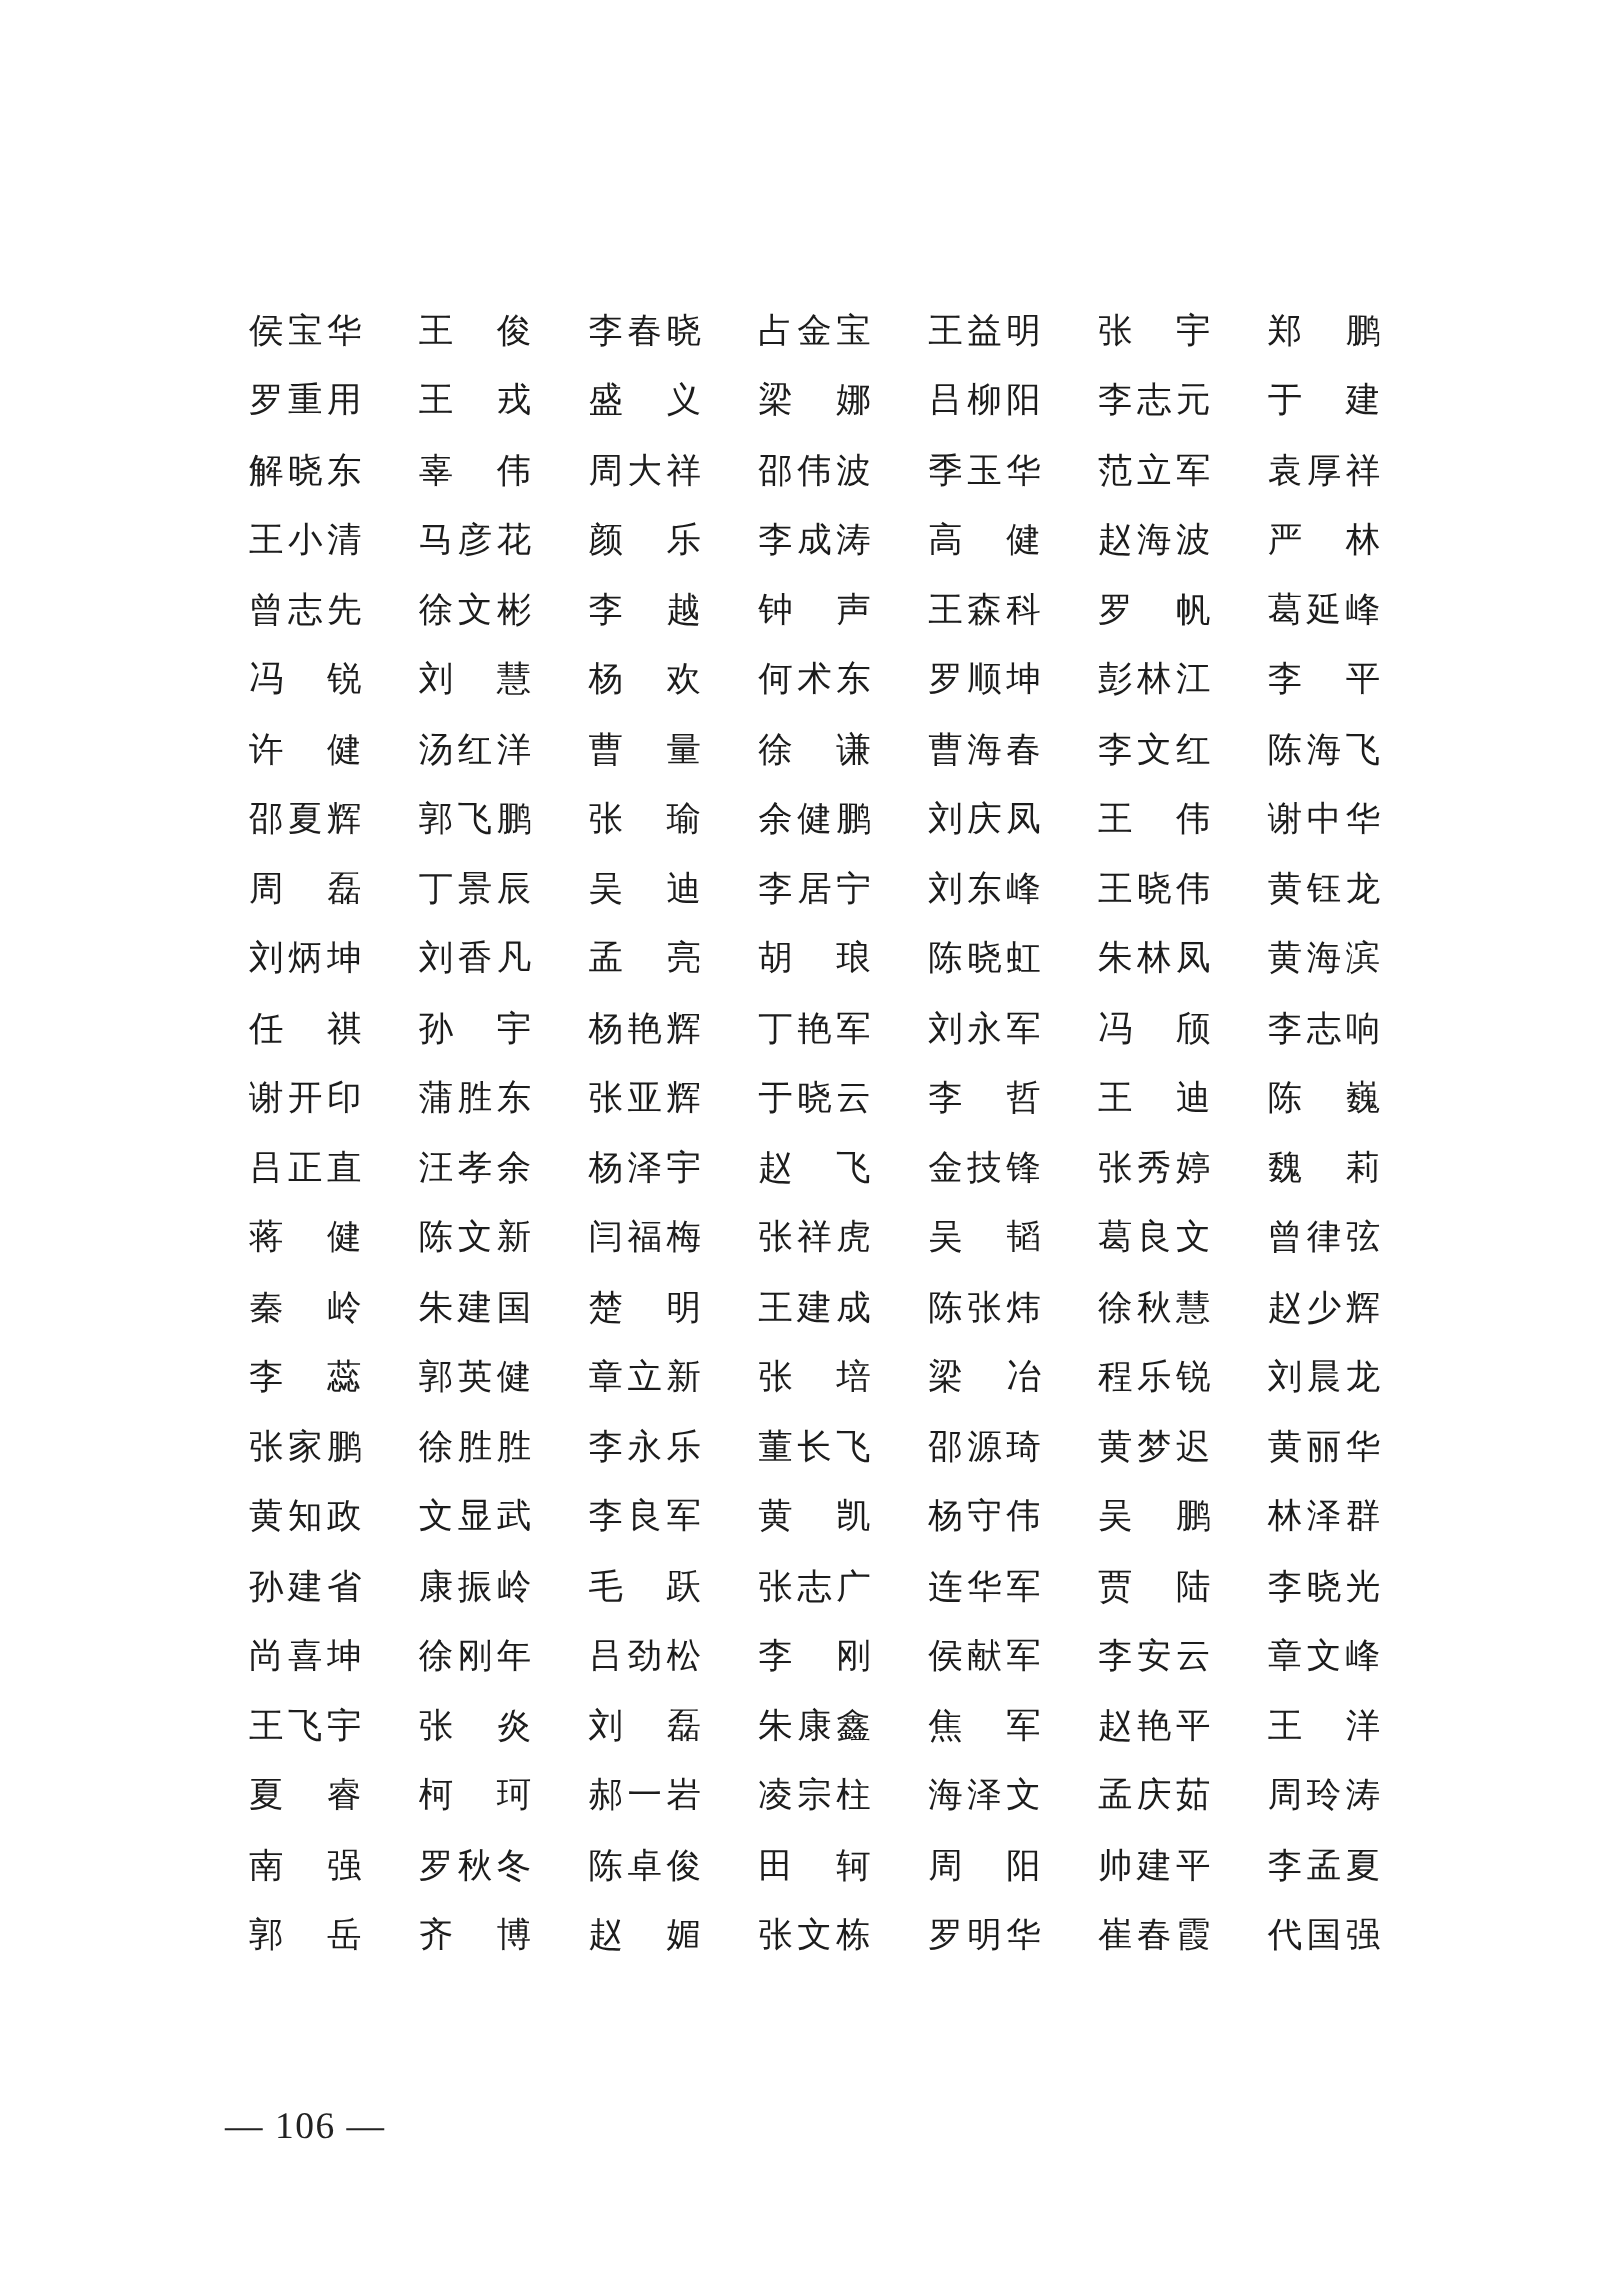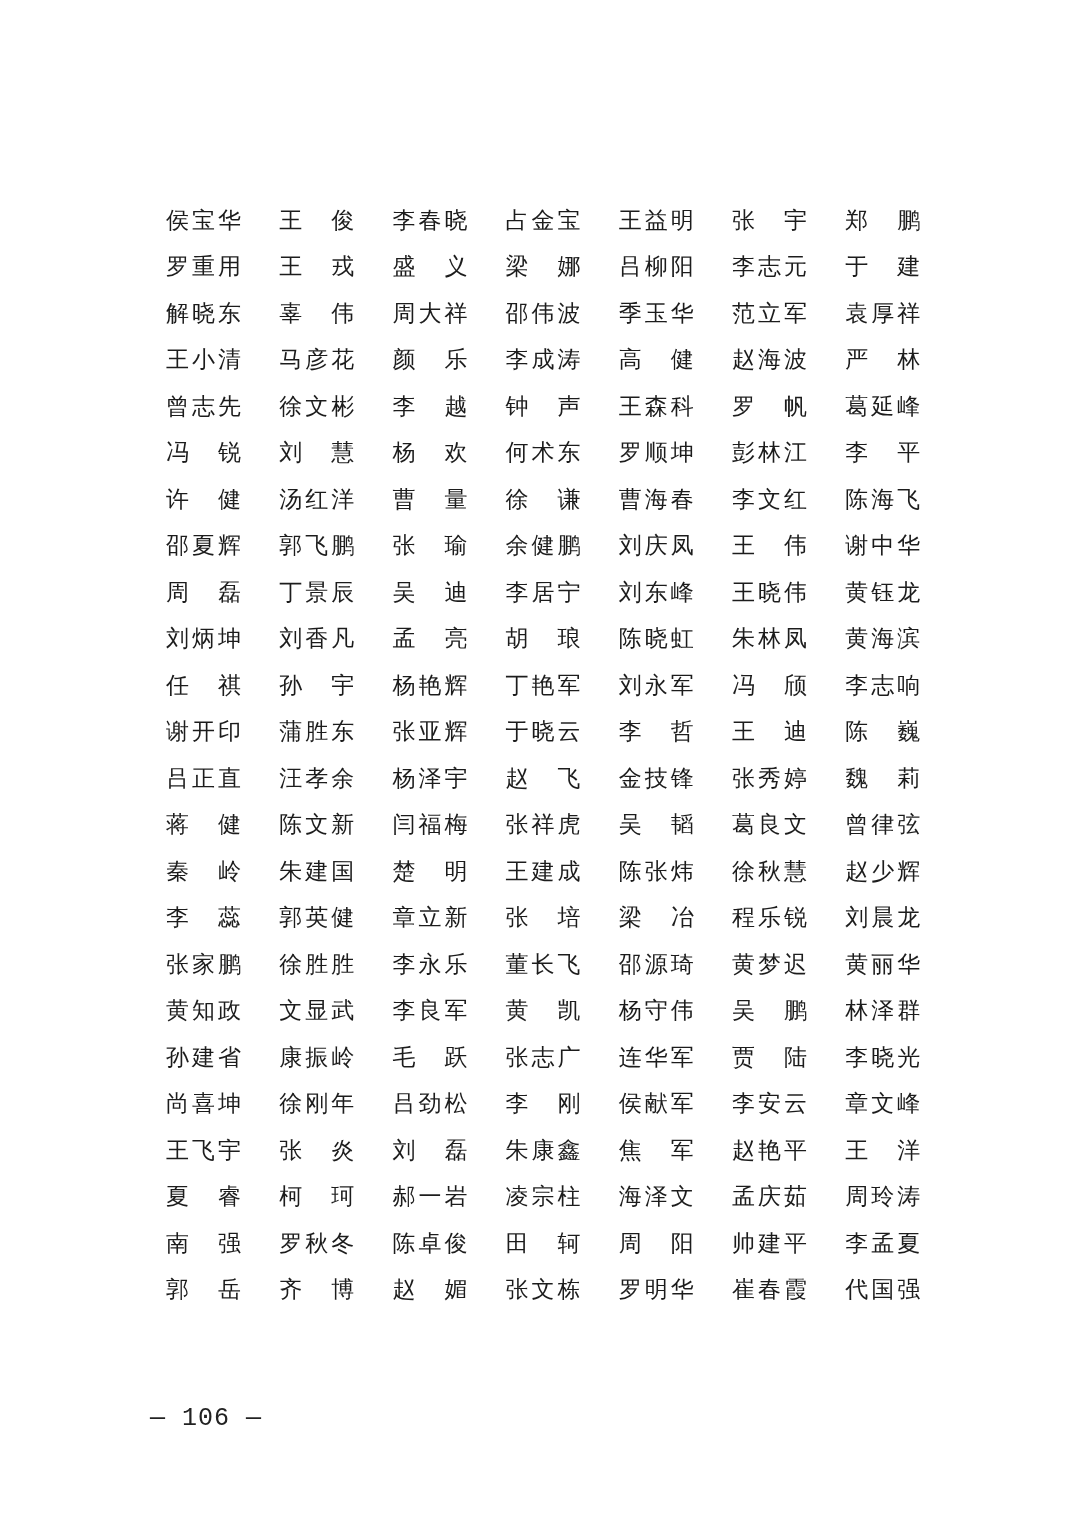--- a/index.html
+++ b/index.html
@@ -9,21 +9,21 @@
     }
     .name-grid {
       position: absolute; left: 166px; top: 197px; width: 760px;
     }
     .row { display: flex; height: 46.5px; align-items: center; }
     .col { margin-right: 38.2px; width: 75px; flex: 0 0 auto; }
     .col:last-child { margin-right: 0; }
     .name { display: flex; justify-content: space-between; width: 75px; font-size: 23px; }
     .page-number {
       position: absolute; left: 150px; top: 1404px; font-size: 25px;
-      font-family: Liberation Mono, monospace; color: #222;
+      font-family: Liberation Serif, serif; color: #222;
       letter-spacing: 1px;
     }
   </style>
 </head>
 <body>
 
 <div class="name-grid" id="grid">
     <div class="row">
       <div class="col">
         <span class="name">

